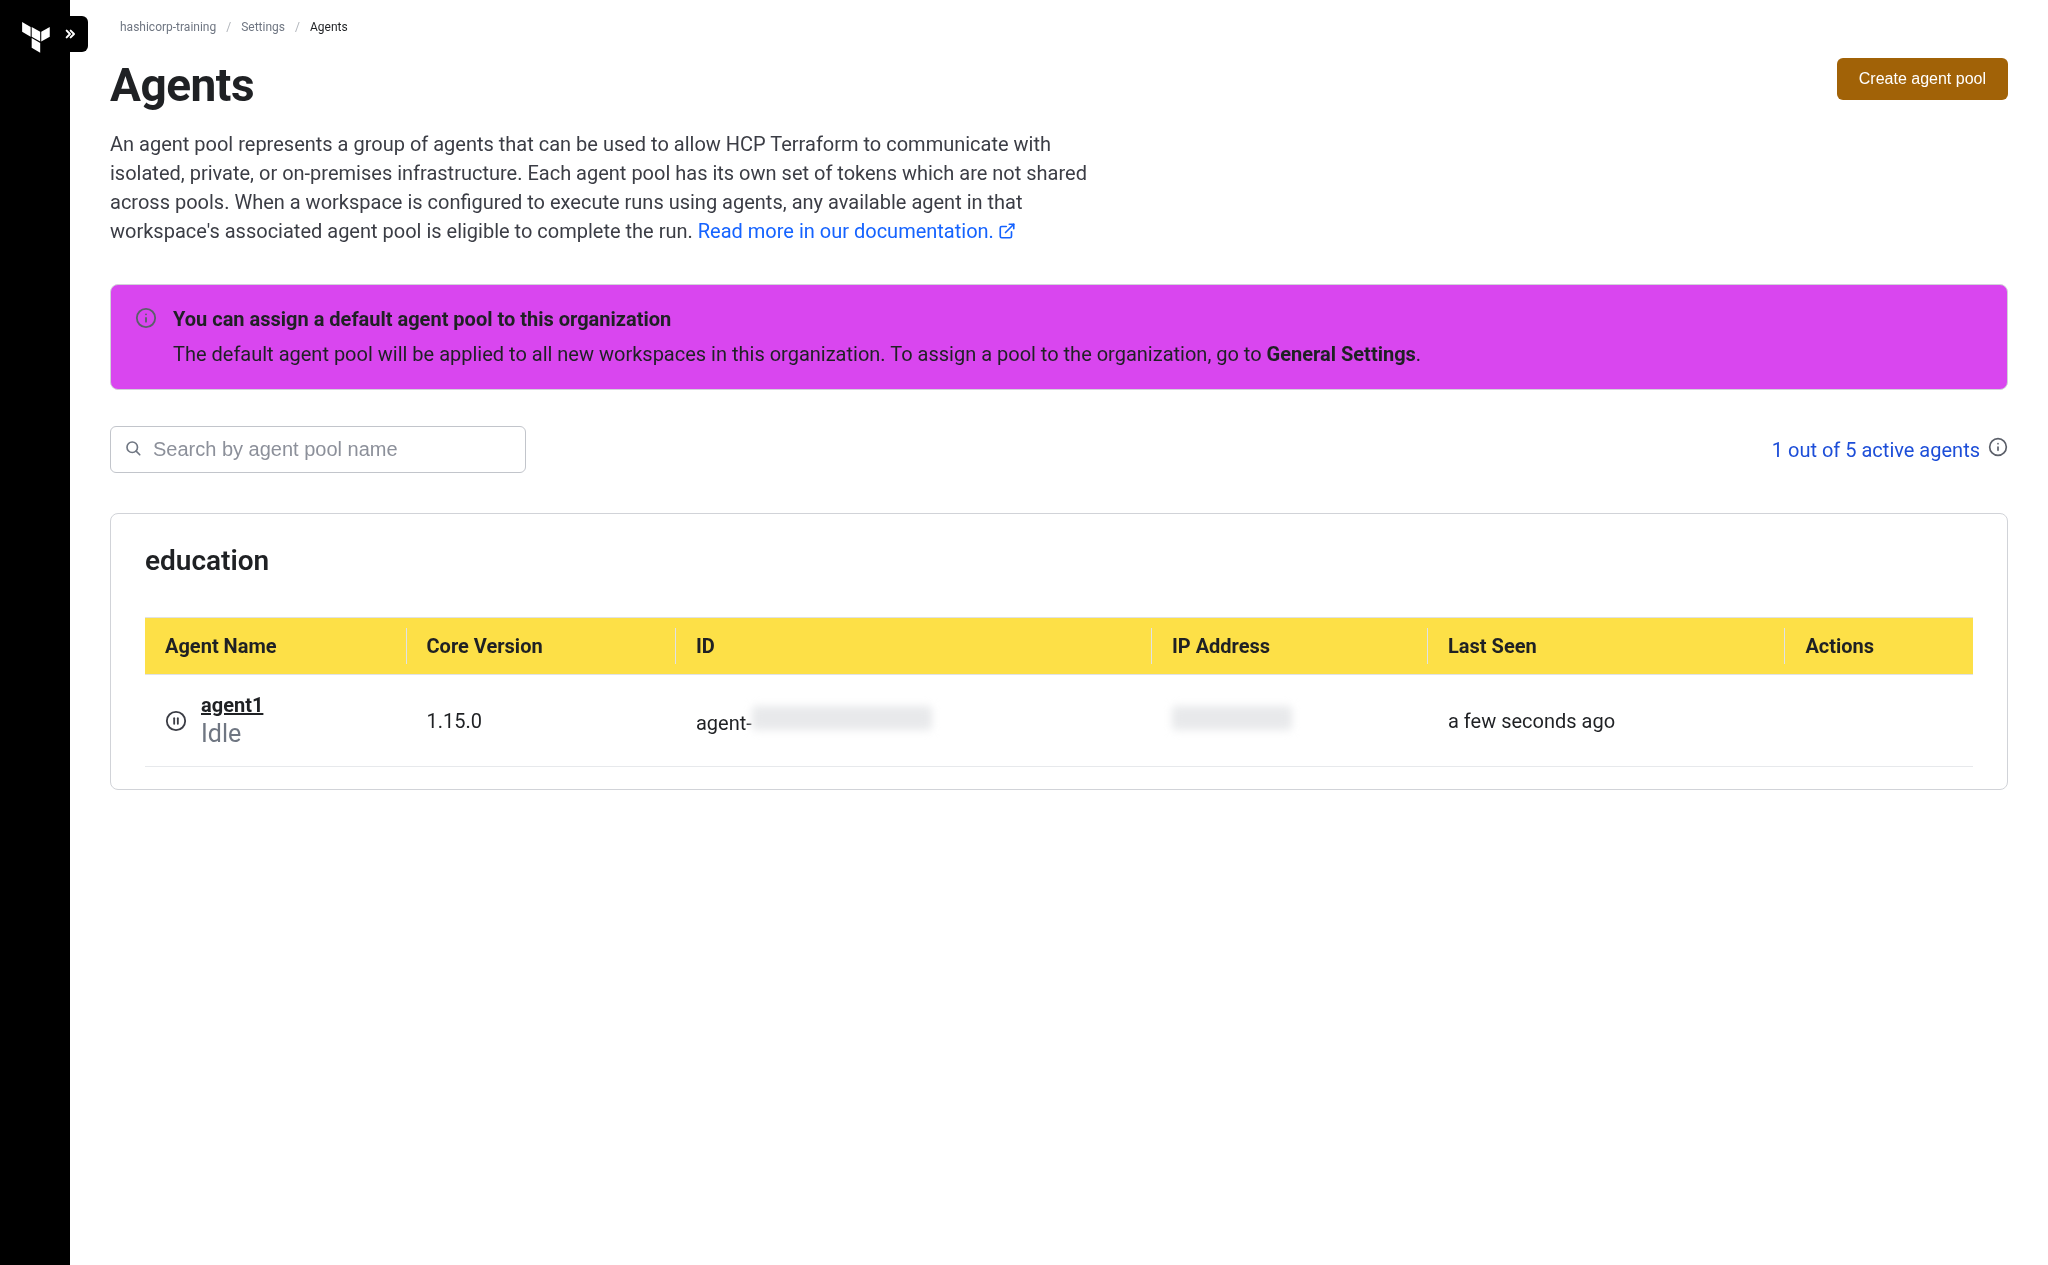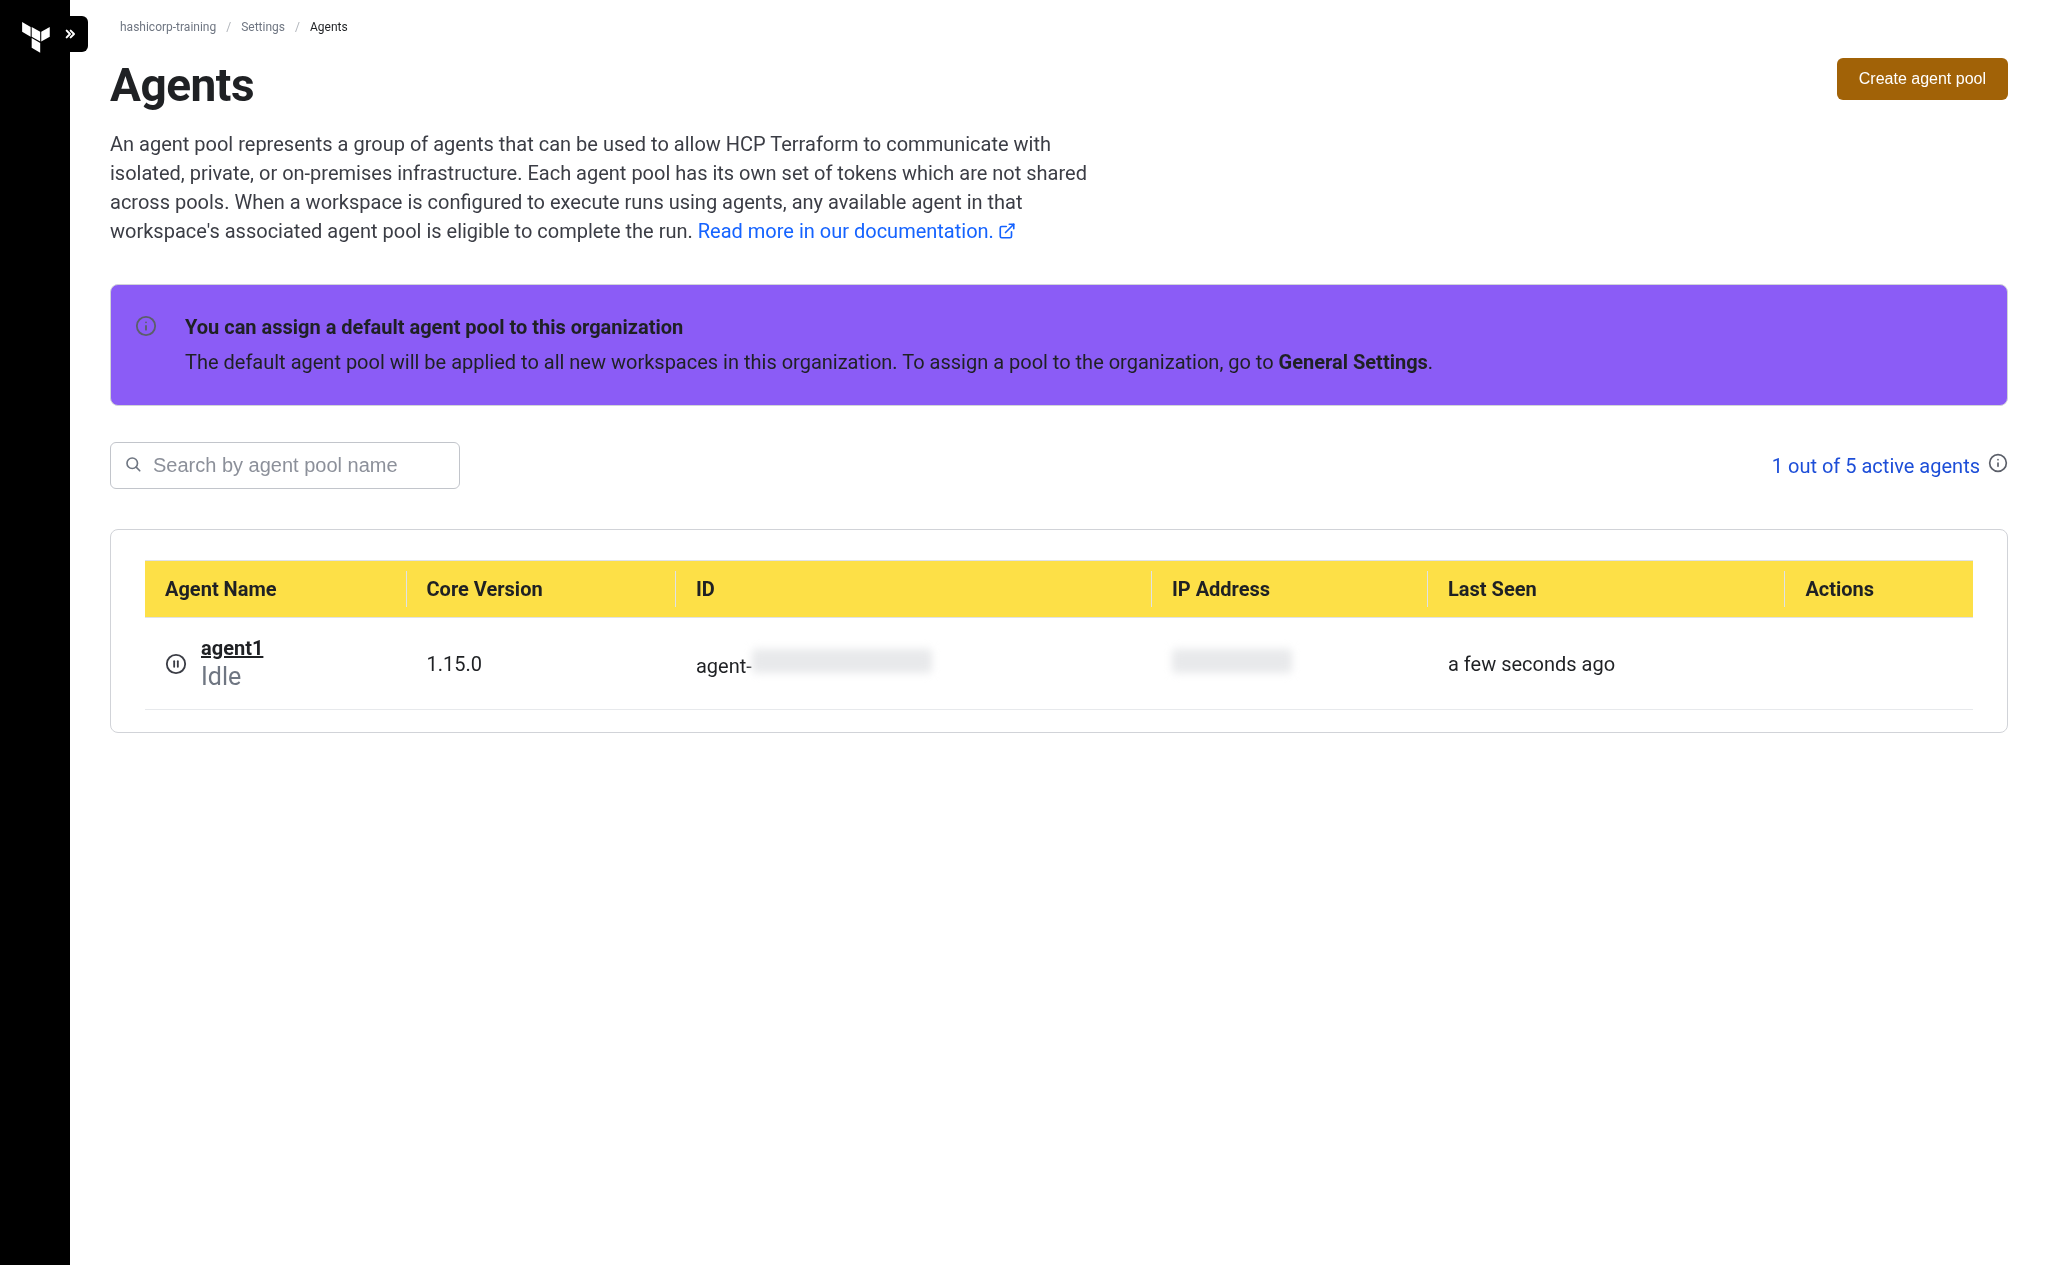--- a/index.html
+++ b/index.html
@@ -96,24 +96,24 @@
       text-decoration: none;
     }
     .ext-icon {
       display: inline-block;
       vertical-align: -2px;
       margin-left: 4px;
     }
     .info-banner {
       border: 1px solid #d1d3d8;
       border-radius: 8px;
-      background: #8b5cf6;
-      padding: 28px 24px;
-      display: flex;
-      gap: 28px;
+      background: #d946ef;
+      padding: 20px 24px;
+      display: flex;
+      gap: 16px;
       margin-bottom: 36px;
     }
     .info-banner .banner-text {
       font-size: 20px;
       line-height: 1.45;
     }
     .info-banner .banner-title {
       font-weight: 700;
       margin-bottom: 6px;
     }
@@ -125,21 +125,21 @@
       font-weight: 700;
     }
     .search-row {
       display: flex;
       justify-content: space-between;
       align-items: center;
       margin-bottom: 40px;
     }
     .search-input-wrap {
       position: relative;
-      width: 350px;
+      width: 416px;
     }
     .search-input-wrap .search-icon {
       position: absolute;
       left: 14px;
       top: 50%;
       transform: translateY(-50%);
       color: #6f7682;
     }
     .search-input {
       width: 100%;
@@ -303,20 +303,21 @@
           <svg width="20" height="20" viewBox="0 0 24 24" fill="none" stroke="#5b5f69" stroke-width="2" stroke-linecap="round" stroke-linejoin="round">
             <circle cx="12" cy="12" r="10"></circle>
             <line x1="12" y1="16" x2="12" y2="12"></line>
             <line x1="12" y1="8" x2="12.01" y2="8"></line>
           </svg>
         </span>
       </div>
     </div>
 
     <div class="pool-card">
+      <h2 class="pool-title">education</h2>
       <table class="agents-table">
         <thead>
           <tr>
             <th>Agent Name</th>
             <th>Core Version</th>
             <th>ID</th>
             <th>IP Address</th>
             <th>Last Seen</th>
             <th>Actions</th>
           </tr>

